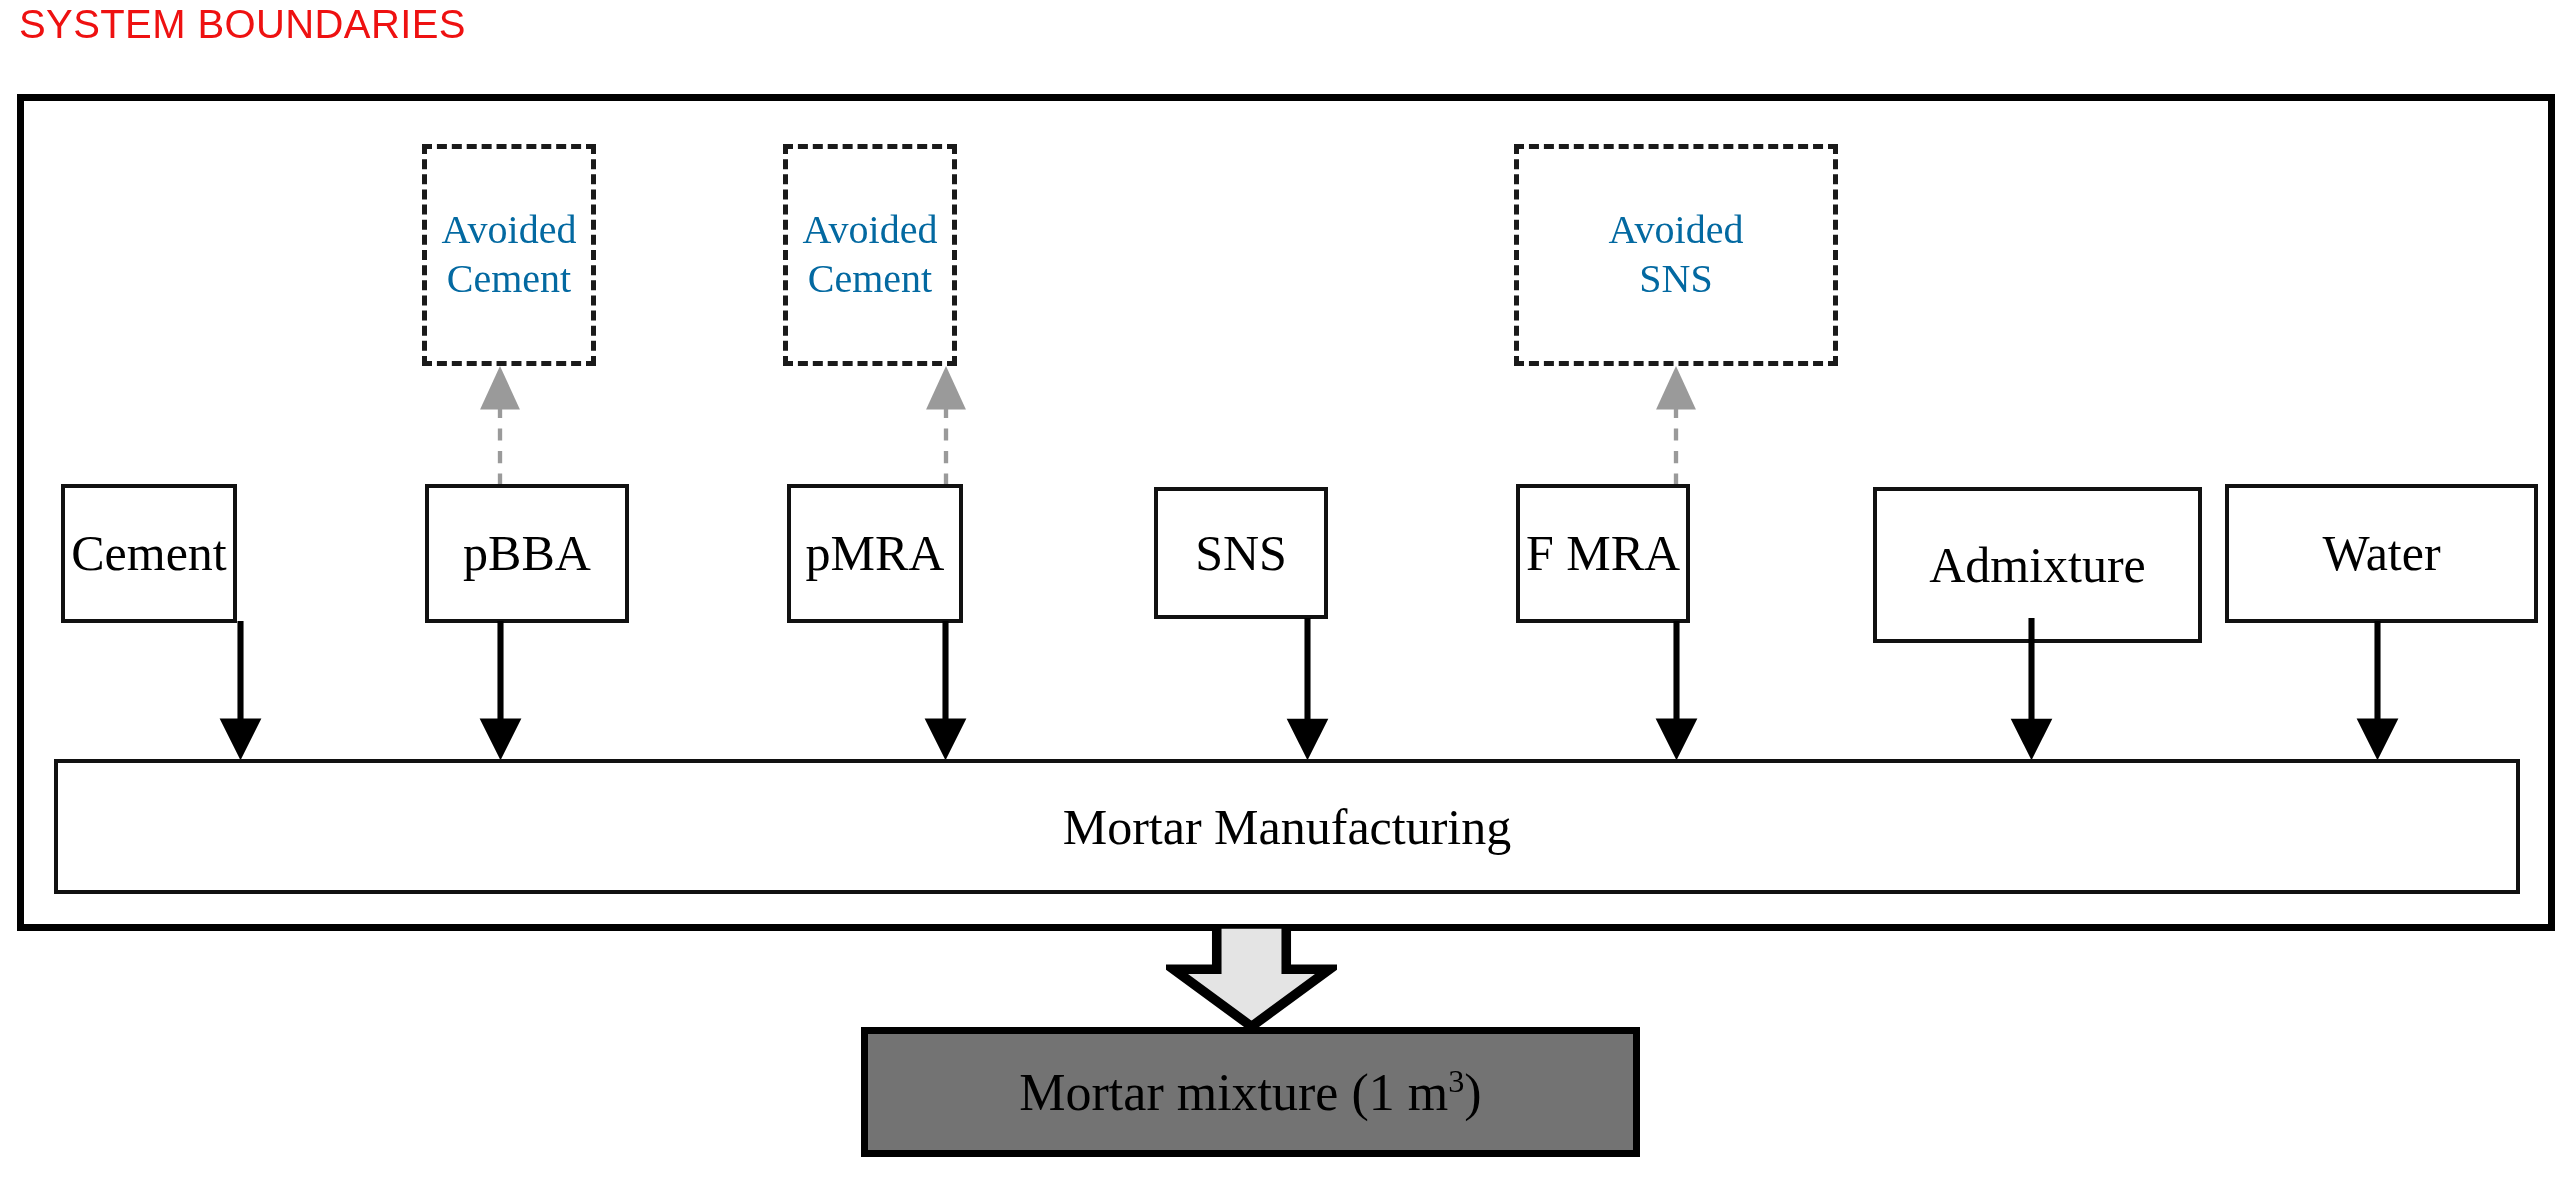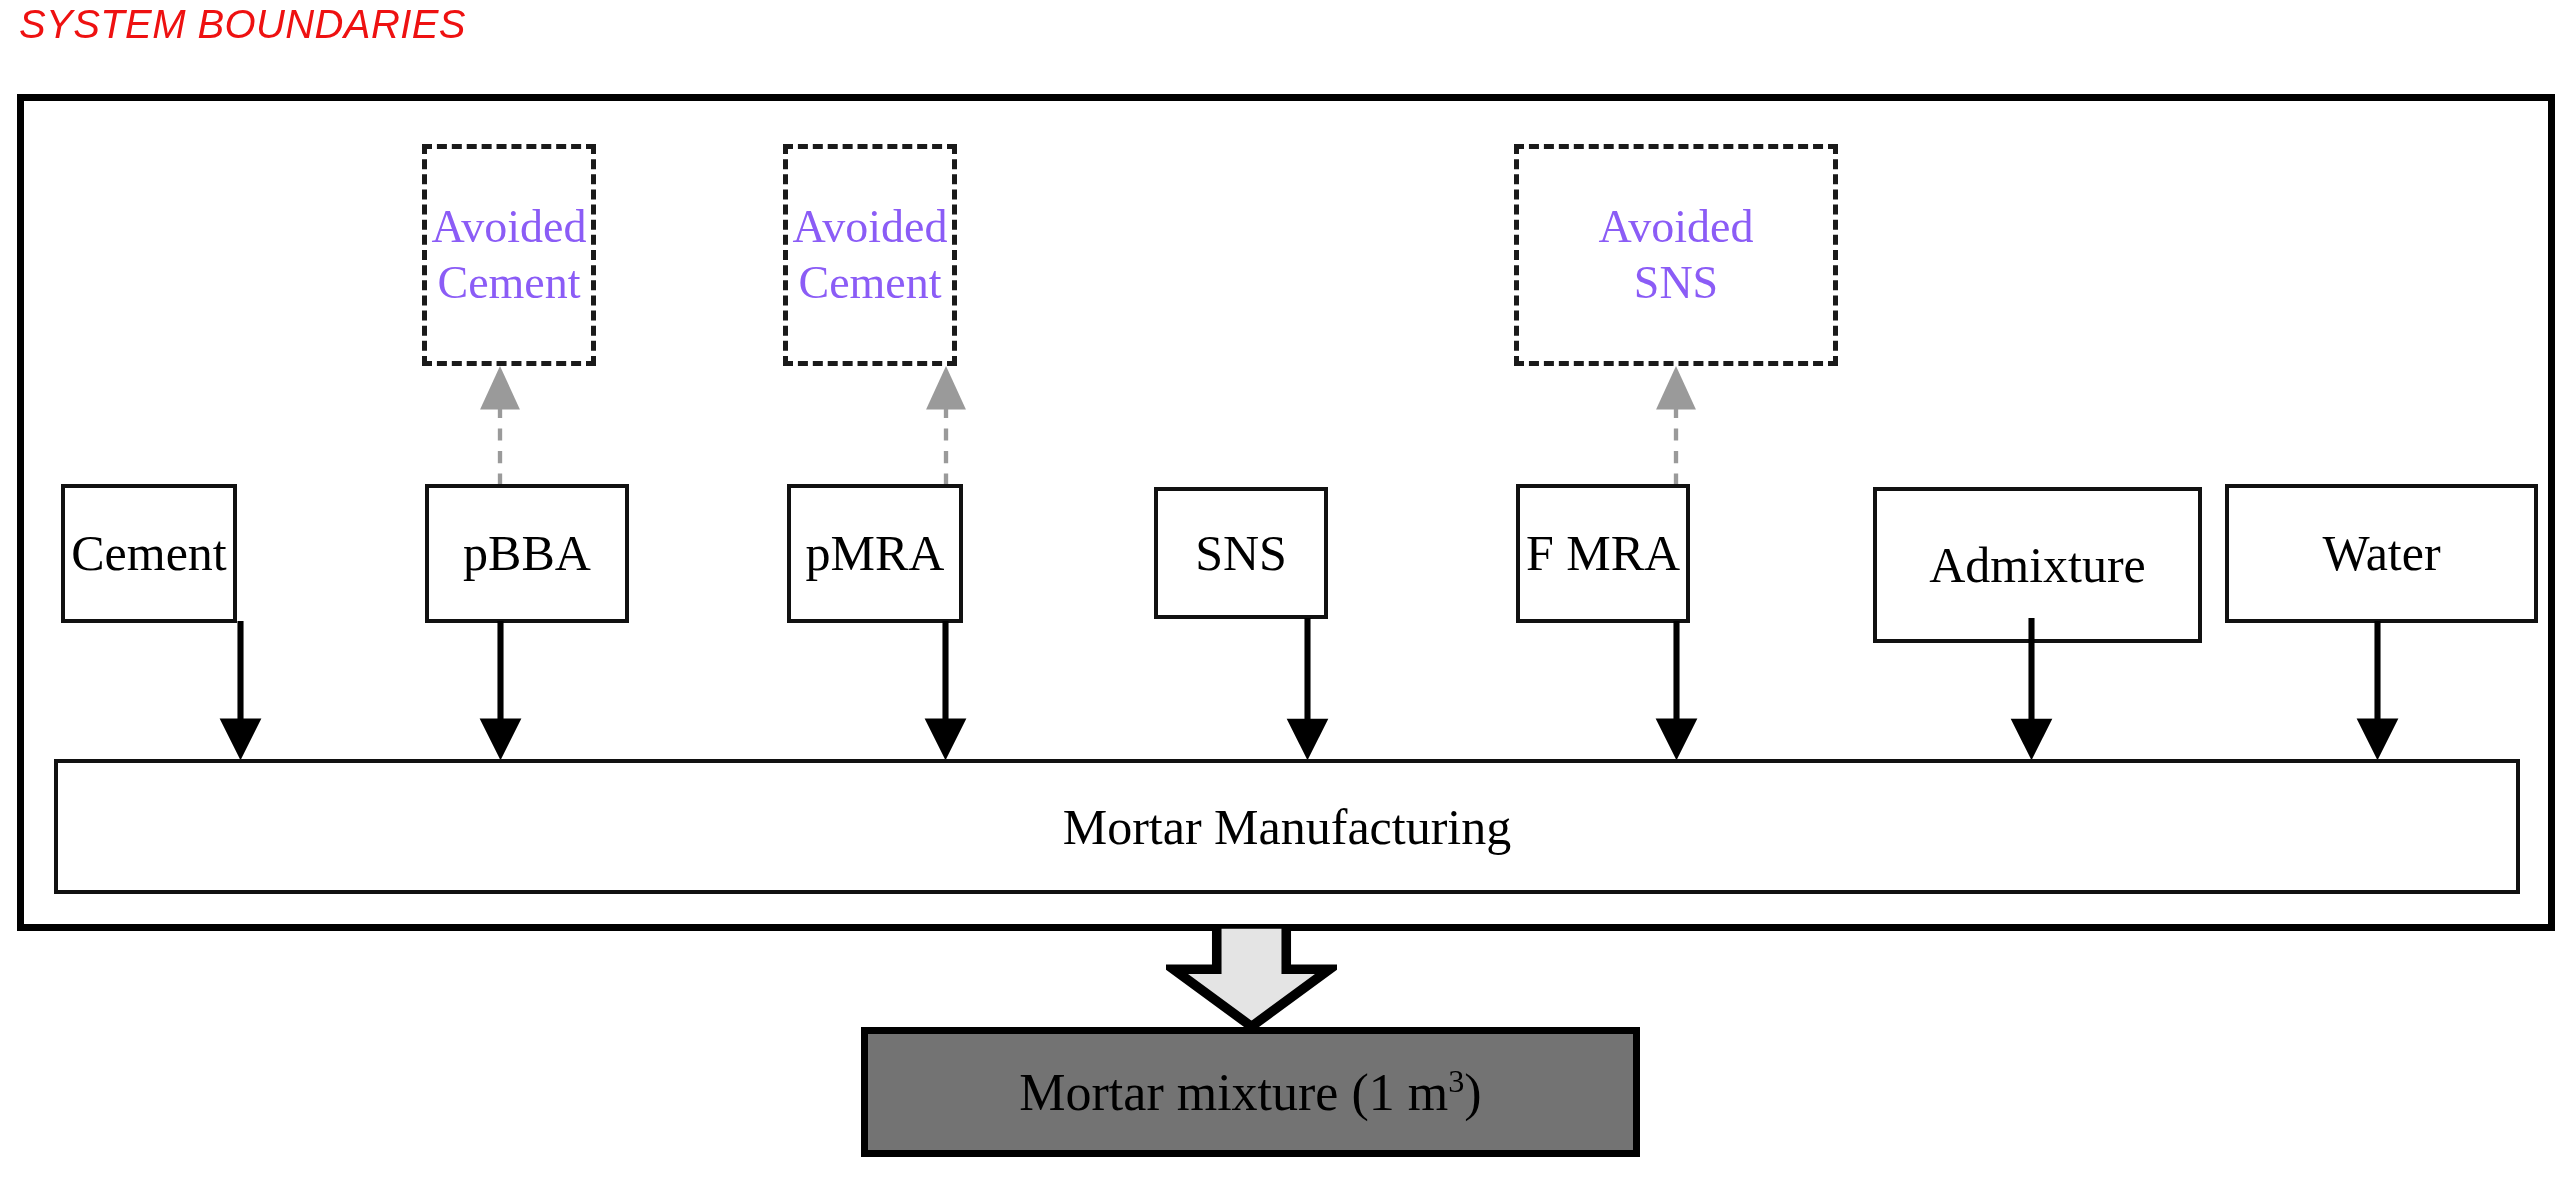--- a/index.html
+++ b/index.html
@@ -22,21 +22,20 @@
   .title {
     position: absolute;
     left: 19px;
     top: 1.7px;
     font-family: "Liberation Sans", sans-serif;
     font-size: 40px;
     font-weight: 400;
     letter-spacing: 0.4px;
     color: #ee1111;
     white-space: nowrap;
-    font-style: italic;
   }
 
   
   .boundary {
     position: absolute;
     left: 17.4px;
     top: 94px;
     width: 2538px;
     height: 837px;
     border: 7.8px solid #000000;
@@ -55,22 +54,22 @@
     background: #ffffff;
   }
   .solid-node {
     border: 4.3px solid #111111;
     font-size: 50px;
     color: #000000;
     line-height: 1.1;
   }
   .dashed-node {
     border: 5.2px dashed #1a1a1a;
-    color: #8b5cf6;
-    font-size: 46px;
+    color: #0369a1;
+    font-size: 40px;
     line-height: 1.22;
   }
   .process-bar {
     border: 4.3px solid #111111;
     font-size: 50px;
     color: #000000;
     background: #ffffff;
     align-items: center;
   }
   .output-node {

